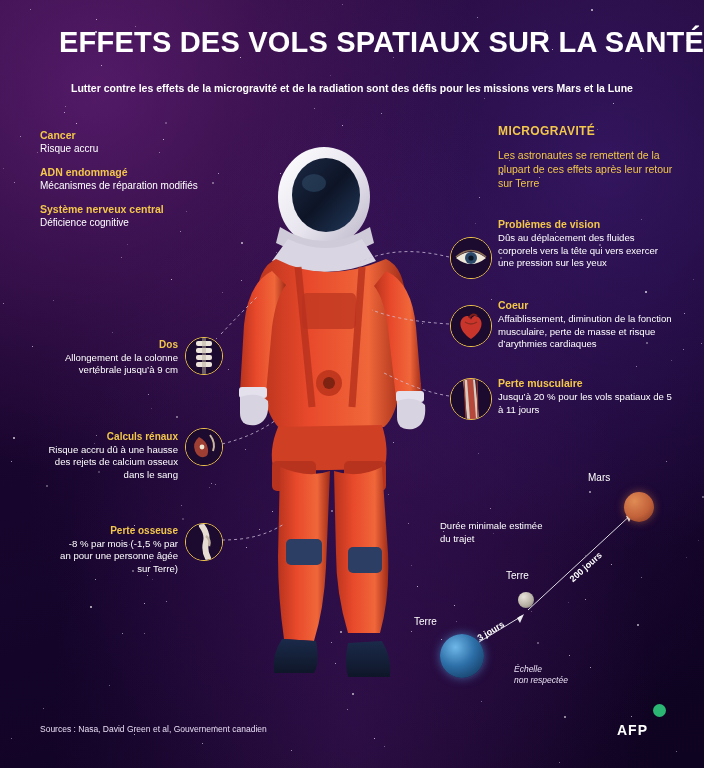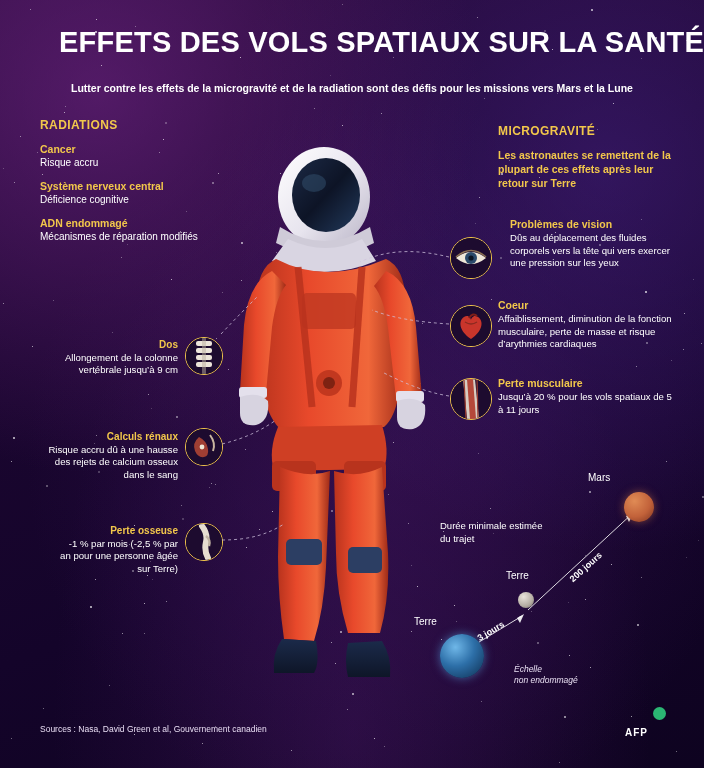--- a/index.html
+++ b/index.html
@@ -40,21 +40,21 @@
     text-transform:uppercase;
   }
   .item{margin-top:11px;}
   .item .lbl{font-size:10.5px;font-weight:bold;color:#f2c74b;}
   .item .txt{font-size:10px;color:#ffffff;line-height:1.32;margin-top:1px;}
 
   .left-col{position:absolute;left:40px;top:118px;width:200px;}
   .right-col{position:absolute;left:498px;top:124px;width:175px;}
   .right-col .sec-head{color:#f2c74b;}
   .right-col .intro{
-    font-size:10.5px;font-weight:bold;color:#f2c74b;line-height:1.34;margin-top:10px;
+    font-size:10.5px;font-weight:normal;color:#f2c74b;line-height:1.34;margin-top:10px;
   }
 
   
   .astro{position:absolute;left:206px;top:135px;width:250px;height:560px;}
 
   
   .bubble{
     position:absolute;width:40px;height:40px;border-radius:50%;
     border:1.4px solid #f2c74b;overflow:hidden;background:#1a0a2c;
   }
@@ -74,21 +74,21 @@
   .scale-note{position:absolute;font-size:8.5px;font-style:italic;color:#e8dff2;line-height:1.3;}
   .dur-note{position:absolute;font-size:9.5px;color:#fff;line-height:1.35;}
 
   
   .sources{
     position:absolute;left:40px;bottom:34px;font-size:8.5px;color:#e7dcf2;
   }
   .afp{
     position:absolute;right:38px;bottom:30px;display:flex;align-items:center;gap:5px;
   }
-  .afp .word{font-size:10px;font-weight:bold;letter-spacing:1px;color:#fff;margin-top:39px;}
+  .afp .word{font-size:14px;font-weight:bold;letter-spacing:1px;color:#fff;margin-top:39px;}
   .afp .dot{width:13px;height:13px;border-radius:50%;background:#2bb673;}
 </style>
 </head>
 <body>
 
 <div id="page">
 
   <div class="stars" id="stars">
       <span style="width: 1px; height: 1px; left: 568.698px; top: 654.602px; opacity: 0.84;"></span>
       <span style="width: 1px; height: 1px; left: 129.49px; top: 543.766px; opacity: 0.56;"></span>
@@ -343,42 +343,41 @@
 
       <rect x="80" y="404" width="36" height="26" rx="5" fill="#2c3e63"></rect>
       <rect x="142" y="412" width="34" height="26" rx="5" fill="#2c3e63"></rect>
 
       <path d="M76 504 l34 2 q4 22 -2 32 l-40 0 q-2 -20 8 -34z" fill="url(#darkG)"></path>
       <path d="M142 508 l34 -2 q10 16 8 36 l-42 0 q-4 -16 0 -34z" fill="url(#darkG)"></path>
     </svg>
   </div>
 
   <div class="left-col">
-    <div class="sec-head">RADIATIONS</div>
 
     <div class="item">
       <div class="lbl">Cancer</div>
       <div class="txt">Risque accru</div>
     </div>
     <div class="item">
+      <div class="lbl">ADN endommagé</div>
+      <div class="txt">Mécanismes de réparation modifiés</div>
+    </div>
+    <div class="item">
       <div class="lbl">Système nerveux central</div>
       <div class="txt">Déficience cognitive</div>
     </div>
-    <div class="item">
-      <div class="lbl">ADN endommagé</div>
-      <div class="txt">Mécanismes de réparation modifiés</div>
-    </div>
   </div>
 
   <div class="right-col">
     <div class="sec-head">MICROGRAVITÉ</div>
     <div class="intro">Les astronautes se remettent de la plupart de ces effets après leur retour sur Terre</div>
   </div>
 
-  <div style="position:absolute;left:510px;top:218px;width:176px;">
+  <div style="position:absolute;left:498px;top:218px;width:176px;">
     <div style="font-size:10.5px;font-weight:bold;color:#f2c74b;">Problèmes de vision</div>
     <div style="font-size:9.6px;line-height:1.32;margin-top:2px;">Dûs au déplacement des fluides corporels vers la tête qui vers exercer une pression sur les yeux</div>
   </div>
   <div class="bubble" style="left:450px;top:237px;">
     <svg viewBox="0 0 40 40" width="40" height="40">
       <rect width="40" height="40" fill="#1d0b2f"></rect>
       <path d="M5 20 q15 -12 30 0 q-15 12 -30 0z" fill="#efe7d8"></path>
       <circle cx="20" cy="20" r="6" fill="#2b4a6b"></circle>
       <circle cx="20" cy="20" r="2.6" fill="#0b1422"></circle>
       <path d="M5 19 q15 -13 30 0" stroke="#8a6f52" stroke-width="1.6" fill="none"></path>
@@ -437,21 +436,21 @@
     <svg viewBox="0 0 36 36" width="36" height="36">
       <rect width="36" height="36" fill="#1d0b2f"></rect>
       <path d="M13 8 q-7 6 -4 14 q3 7 9 6 q5 -1 4 -8 q-1 -8 -9 -12z" fill="#9f3e33"></path>
       <path d="M24 6 q6 8 3 16" stroke="#c9b79f" stroke-width="2" fill="none"></path>
       <circle cx="16" cy="18" r="2.4" fill="#efe6d6"></circle>
     </svg>
   </div>
 
   <div style="position:absolute;left:56px;top:525px;width:122px;text-align:right;">
     <div class="b-label" style="position:static;">Perte osseuse</div>
-    <div class="b-text" style="position:static;margin-top:2px;">-1 % par mois (-2,5 % par an pour une personne âgée sur Terre)</div>
+    <div class="b-text" style="position:static;margin-top:2px;">-8 % par mois (-1,5 % par an pour une personne âgée sur Terre)</div>
   </div>
   <div class="bubble small" style="left:185px;top:523px;">
     <svg viewBox="0 0 36 36" width="36" height="36">
       <rect width="36" height="36" fill="#1d0b2f"></rect>
       <path d="M16 2 q6 8 4 16 q-2 9 2 16" stroke="#e7ded1" stroke-width="6" fill="none" stroke-linecap="round"></path>
       <path d="M20 12 q5 4 3 10" stroke="#c0b3a3" stroke-width="2.4" fill="none"></path>
     </svg>
   </div>
 
   <svg style="position:absolute;left:0;top:0;width:704px;height:768px;pointer-events:none;">
@@ -483,21 +482,21 @@
 
     <div class="planet" style="left:206px;top:22px;width:30px;height:30px;background:radial-gradient(circle at 35% 30%,#e08b55 0%,#c2623a 55%,#7c3320 100%);box-shadow:0 0 9px rgba(215,120,70,.5);"></div>
     <div class="p-label" style="left:170px;top:2px;">Mars</div>
 
     <div class="dist" style="left:58px;top:156px;transform:rotate(-31deg);">3 jours</div>
     <div class="dist" style="left:148px;top:92px;transform:rotate(-42deg);">200 jours</div>
 
     <div class="dur-note" style="left:22px;top:50px;width:110px;">Durée minimale estimée du trajet</div>
     <div class="scale-note" style="left:96px;top:194px;">
       <div>Échelle</div>
-      <div>non endommagé</div>
+      <div>non respectée</div>
     </div>
   </div>
 
   <div class="sources">Sources : Nasa, David Green et al, Gouvernement canadien</div>
   <div class="afp">
     <span class="word">AFP</span>
     <span class="dot"></span>
   </div>
 
 </div>

